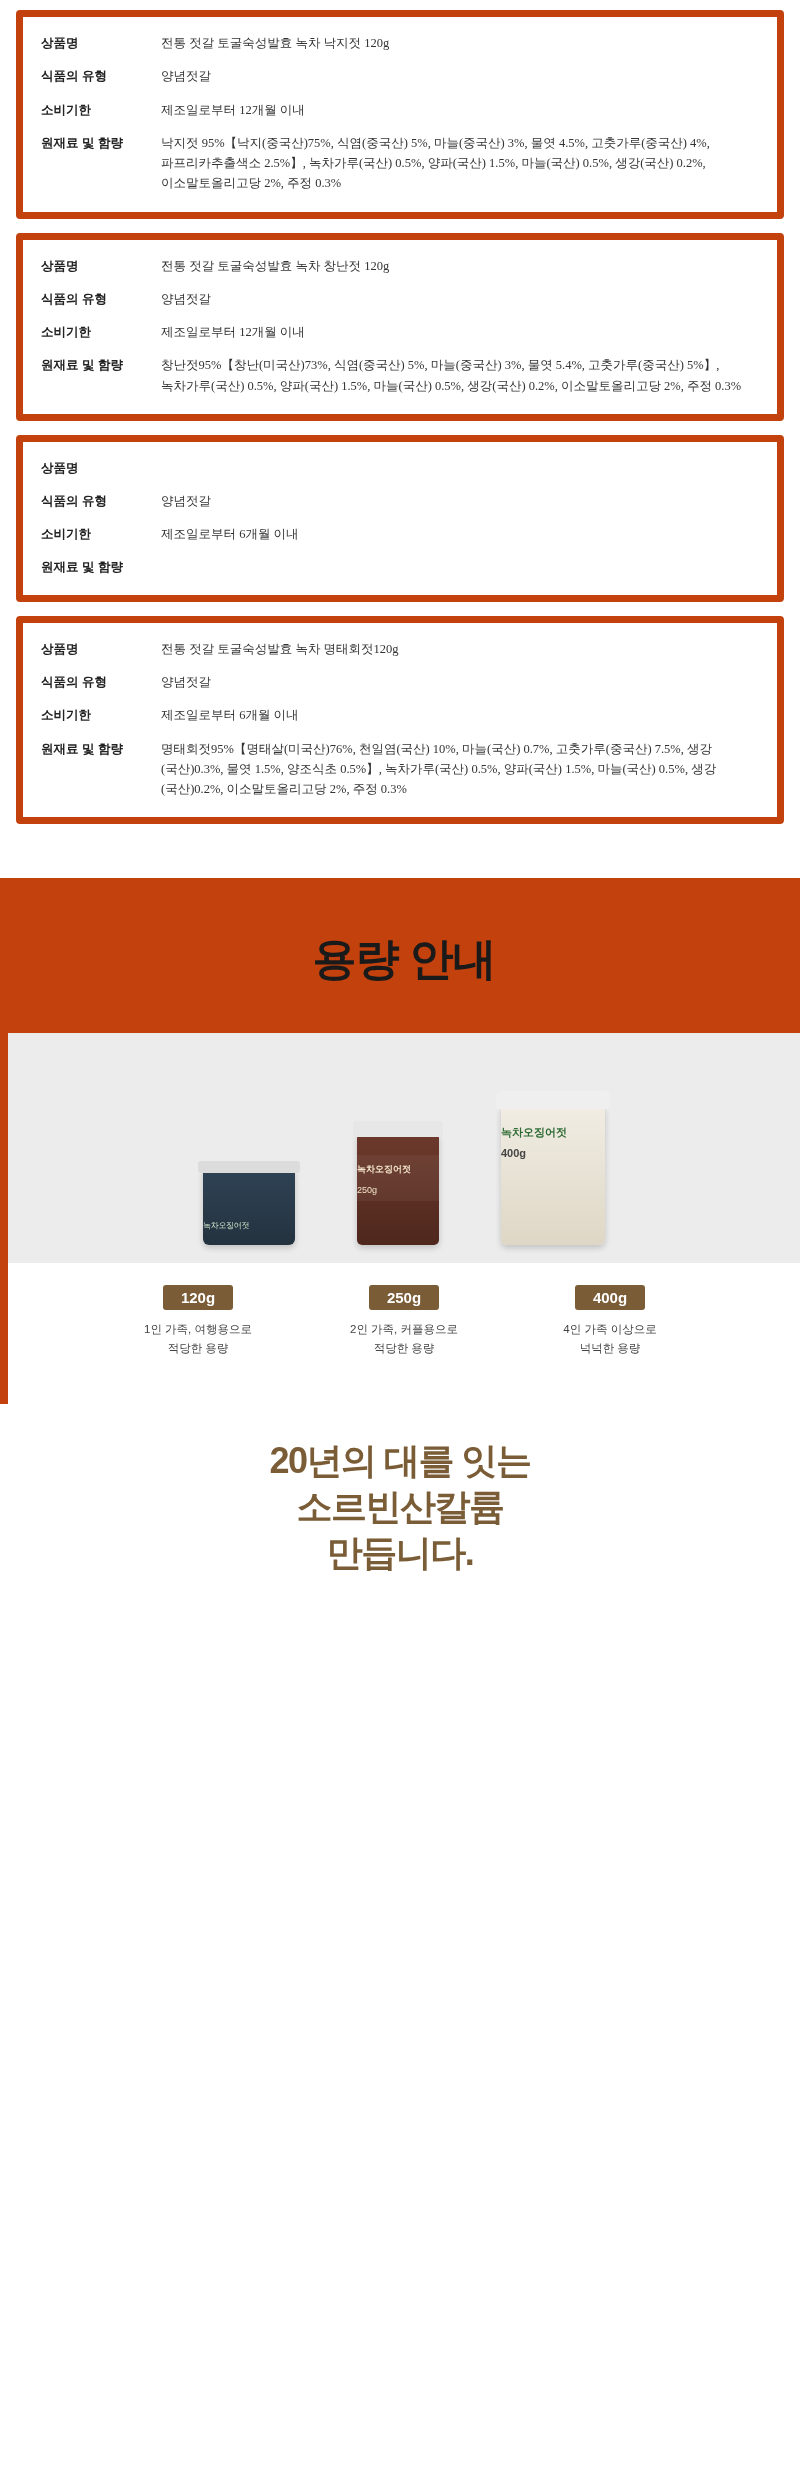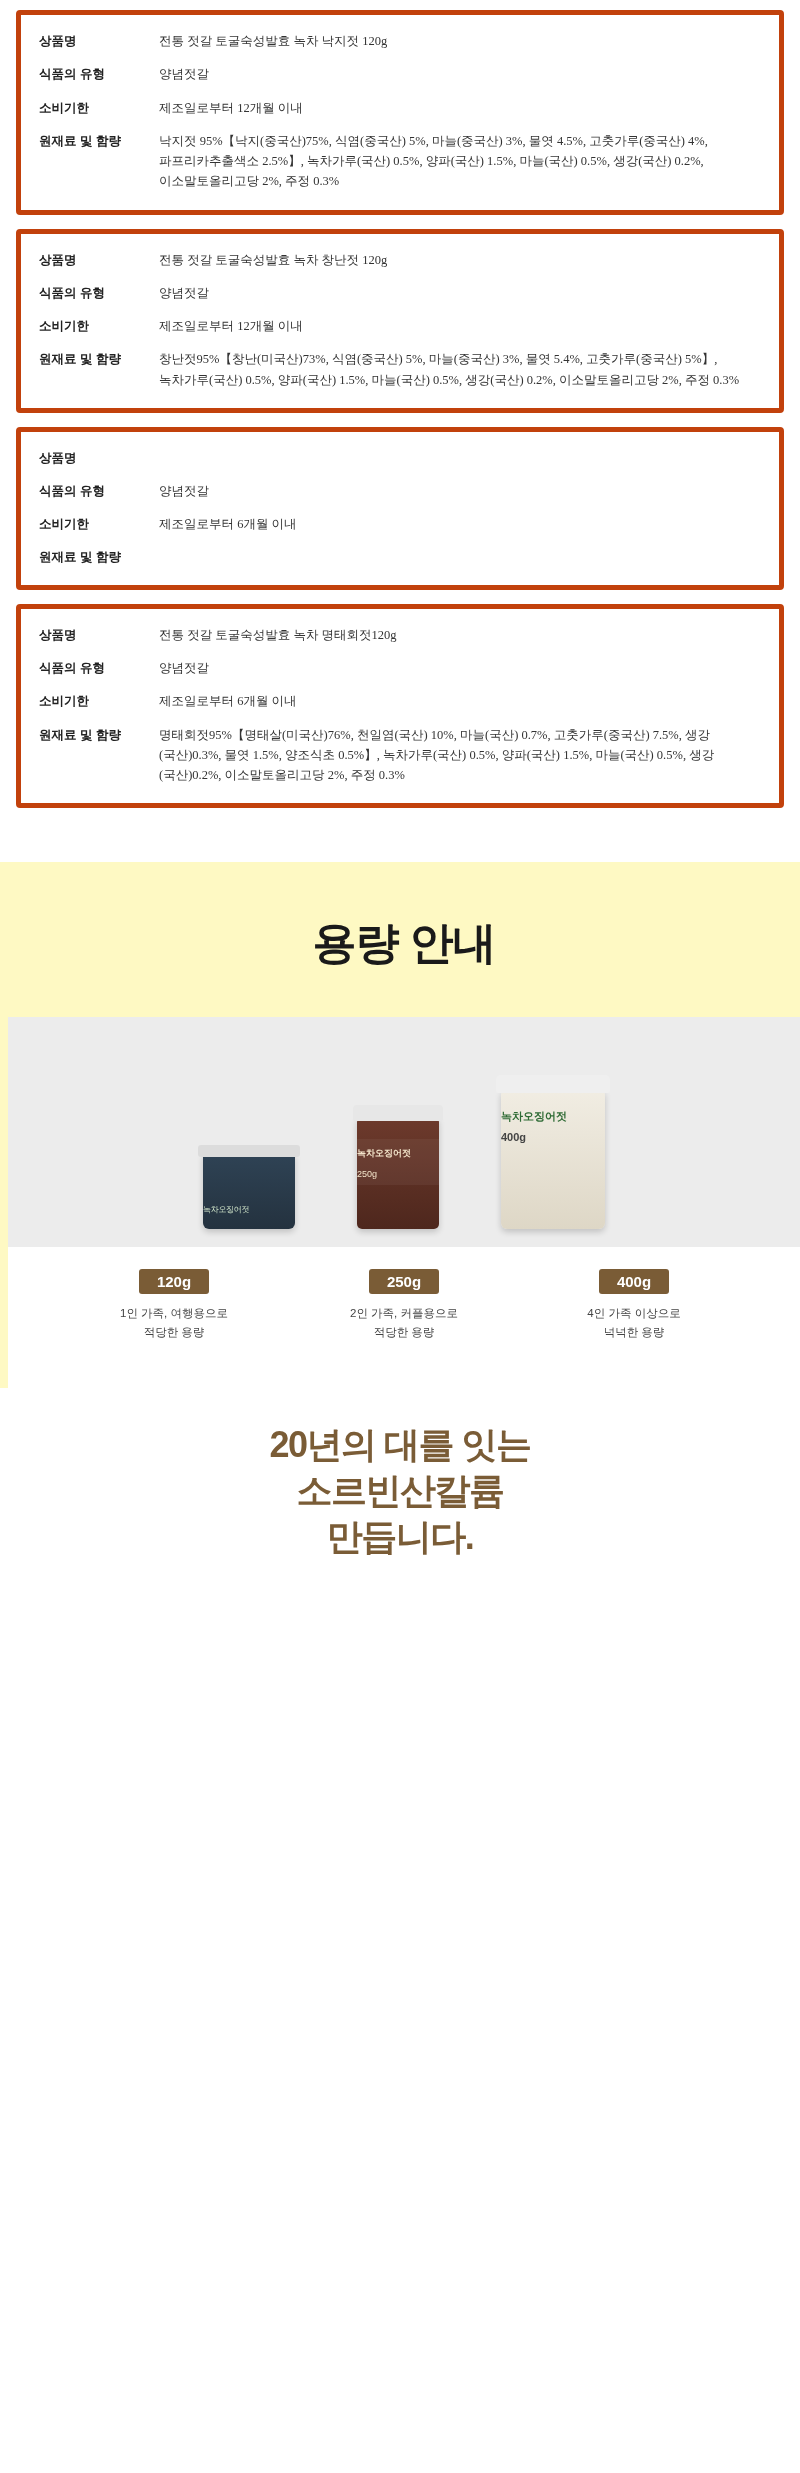--- a/index.html
+++ b/index.html
@@ -9,21 +9,21 @@
     font-family: "Liberation Sans", "DejaVu Sans", sans-serif;
   }
   body { width: 800px; }
 
   
   .spec-section {
     padding: 10px 16px 20px 16px;
     background: #ffffff;
   }
   .spec-card {
-    border: 5px solid #c2410c;
+    border: 7px solid #c2410c;
     border-radius: 4px;
     padding: 16px 18px 18px 18px;
     margin-bottom: 14px;
     background: #ffffff;
   }
   .spec-row {
     display: flex;
     align-items: flex-start;
     margin-bottom: 13px;
   }
@@ -41,21 +41,21 @@
     flex: 1 1 auto;
     font-size: 12.5px;
     color: #333333;
     line-height: 1.62;
     word-break: keep-all;
     font-family: Liberation Serif, serif;
   }
 
   
   .capacity-section {
-    background: #fef9c3;
+    background: #c2410c;
     padding: 52px 0 0 8px;
     margin-top: 20px;
   }
   .capacity-title {
     text-align: center;
     font-size: 44px;
     font-weight: bold;
     letter-spacing: -1px;
     color: #1a1a1a;
     padding-bottom: 44px;
@@ -142,21 +142,21 @@
   }
   .jar-l .wt {
     position: absolute; top: 42px; left: 0; right: 0;
     font-size: 11px; color: #444; font-weight: bold;
   }
 
   .capacity-legend {
     background: #ffffff;
     display: flex;
     justify-content: center;
-    gap: 80px;
+    gap: 56px;
     padding: 22px 0 46px 0;
   }
   .legend-item { width: 150px; text-align: center; }
   .badge {
     display: inline-block;
     background: #7a5c36;
     color: #ffffff;
     font-size: 15px;
     font-weight: bold;
     border-radius: 3px;

